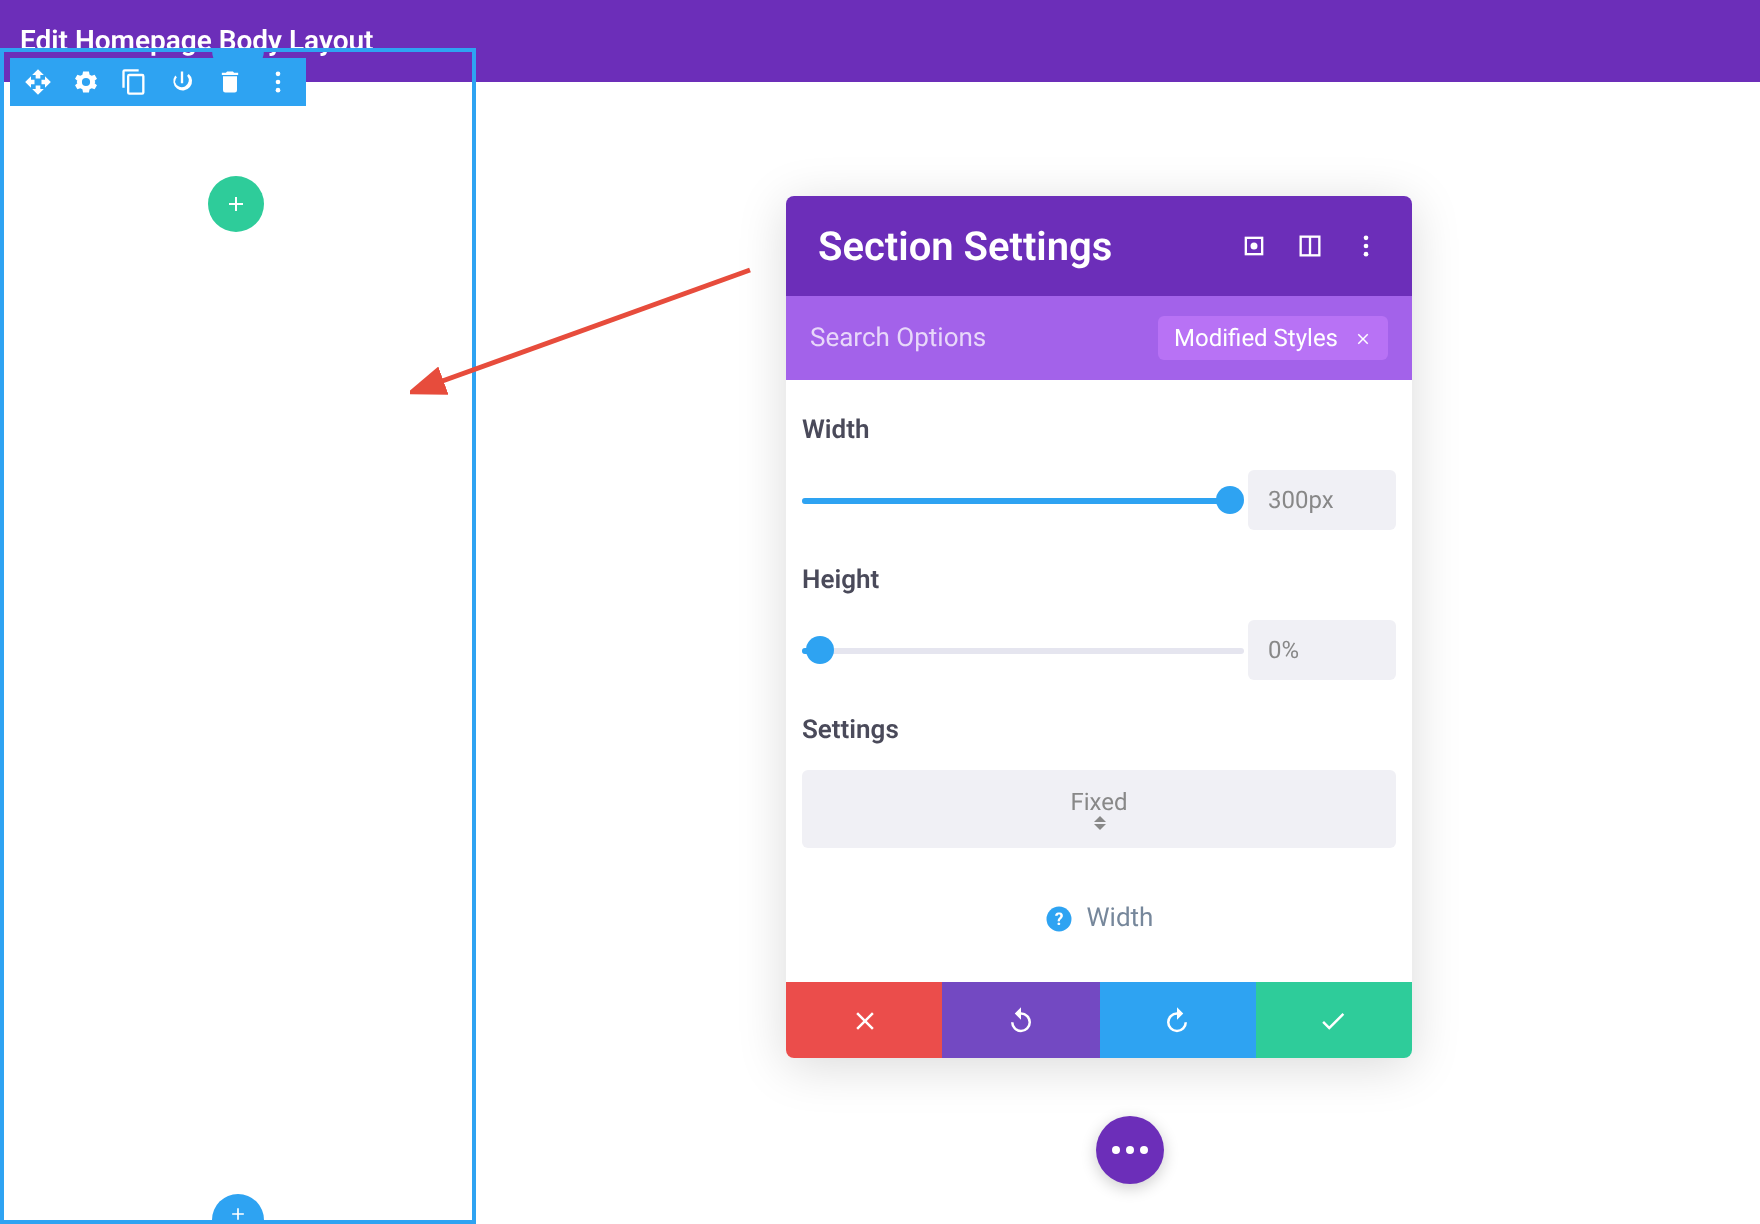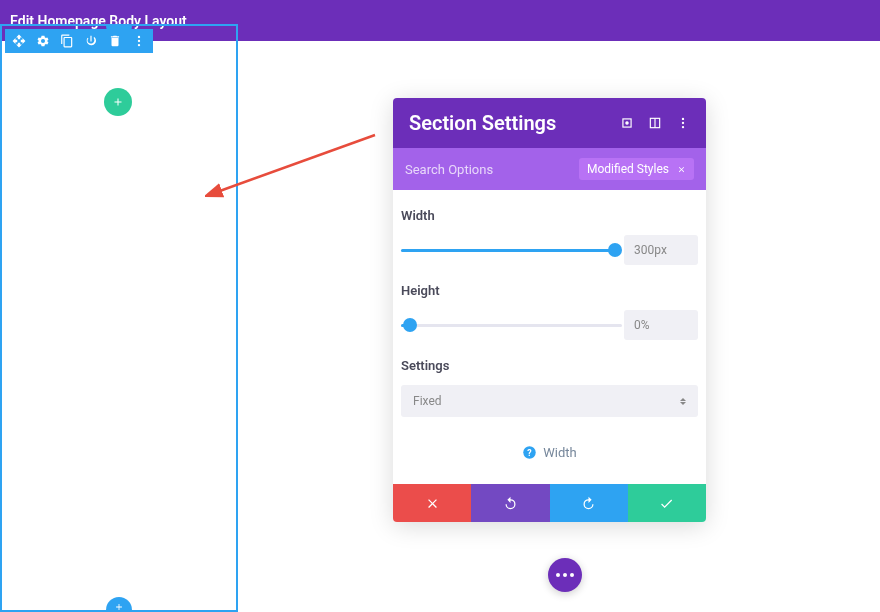--- a/index.html
+++ b/index.html
@@ -204,20 +204,21 @@
       width: 100%;
       background: #f0f0f5;
       border-radius: 3px;
       padding: 9px 12px;
       font-size: 12px;
       color: #888;
       display: flex;
       align-items: center;
       justify-content: space-between;
       cursor: pointer;
+      flex-direction: column;
     }
     .select-caret {
       display: flex;
       flex-direction: column;
       gap: 1px;
     }
     .select-caret div {
       width: 0;
       height: 0;
       border-left: 3px solid transparent;

